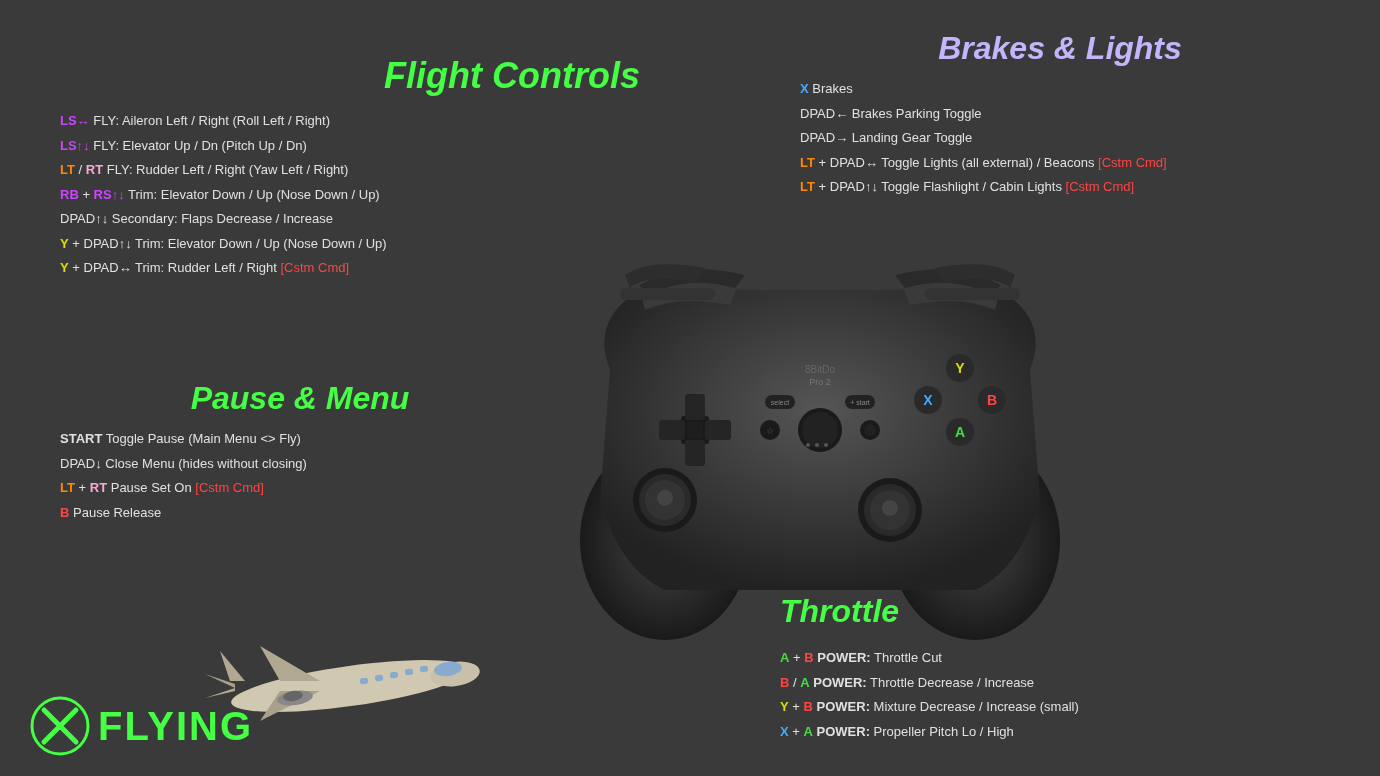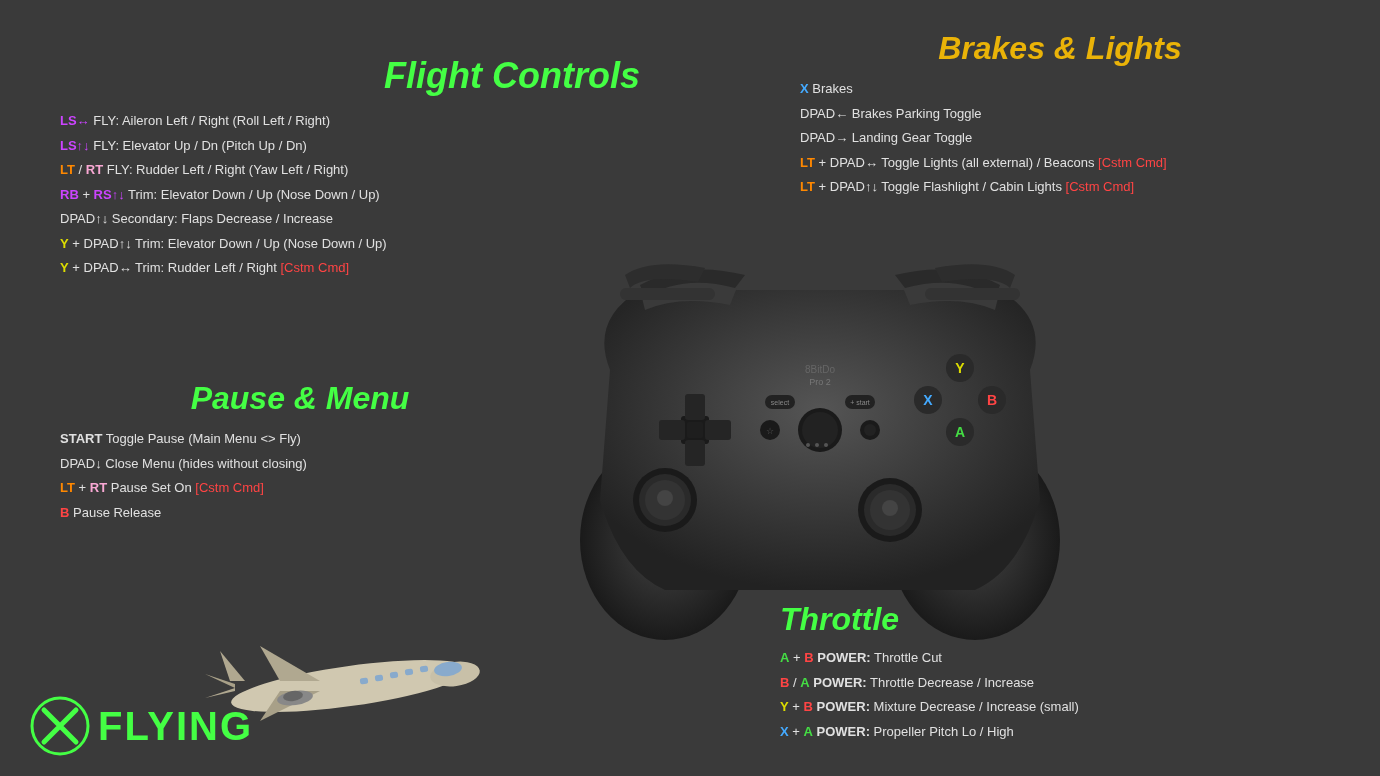--- a/index.html
+++ b/index.html
@@ -11,21 +11,21 @@
       color: #e0e0e0;
       overflow: hidden;
       position: relative;
     }
 
     .section-title {
       font-size: 32px;
       font-weight: bold;
       font-style: italic;
       color: #44ff44;
-      margin-bottom: 10px;
+      margin-bottom: 18px;
     }
 
     .flight-controls-section {
       position: absolute;
       top: 55px;
       left: 60px;
       width: 580px;
     }
 
     .flight-controls-title {
@@ -77,21 +77,21 @@
       position: absolute;
       top: 30px;
       right: 60px;
       width: 520px;
     }
 
     .brakes-lights-title {
       font-size: 32px;
       font-weight: bold;
       font-style: italic;
-      color: #eab308;
+      color: #c4b5fd;
       margin-bottom: 12px;
       text-align: center;
     }
 
     .throttle-section {
       position: absolute;
       bottom: 30px;
       right: 60px;
       width: 540px;
     }

